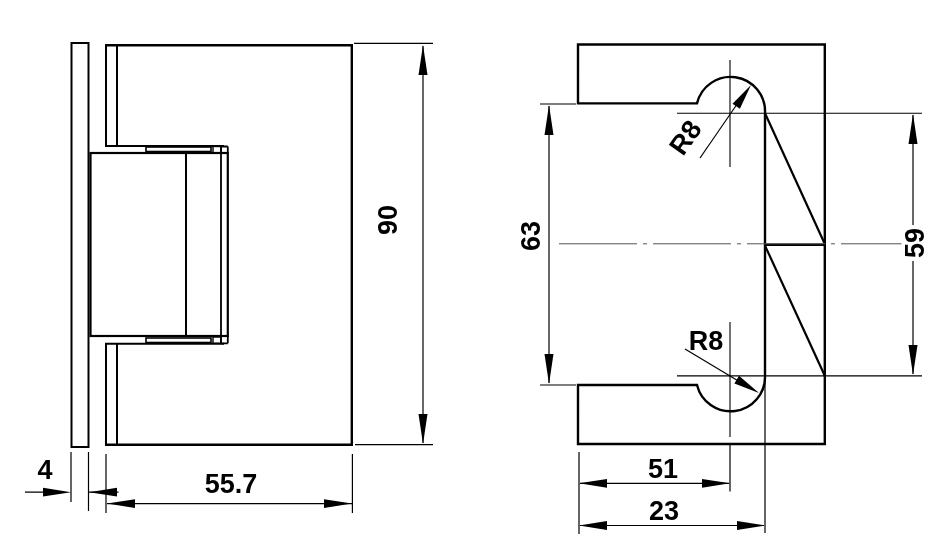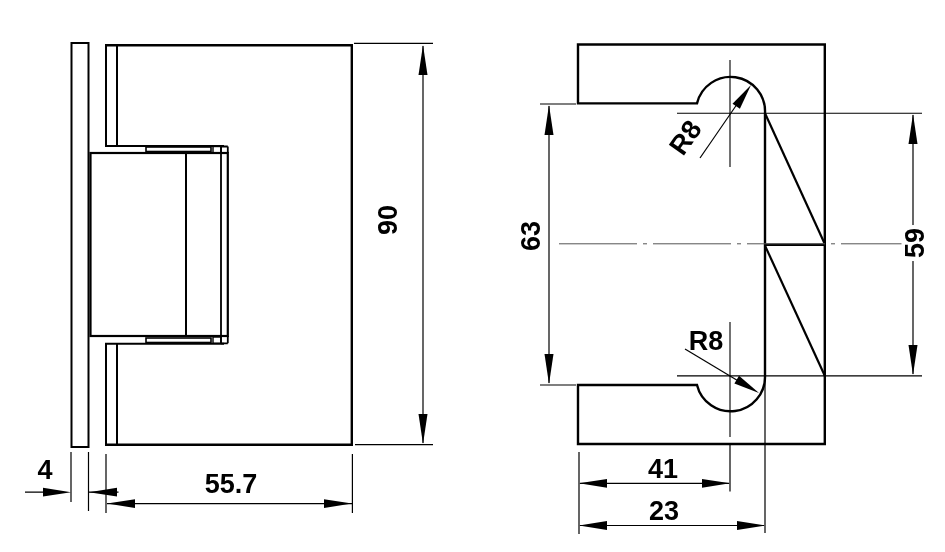--- a/index.html
+++ b/index.html
@@ -113,18 +113,18 @@
       <path d="M685,349 L740,382"></path>
       <polygon points="759,393 734.4,383.5 739,375.7" fill="#000" stroke="none"></polygon>
     </g>
   </svg>
 
   <div class="dim-label" style="left:45px;top:470px;">4</div>
   <div class="dim-label" style="left:231px;top:484px;text-align:center;">55.7</div>
   <div class="dim-label rot90" style="left:388px;top:220px;">90</div>
   <div class="dim-label rot90" style="left:531px;top:236px;">63</div>
   <div class="dim-label rot90 bg" style="left:915px;top:243px;">59</div>
-  <div class="dim-label" style="left:663px;top:469px;">41</div>
+  <div class="dim-label" style="left:663px;top:469px;">51</div>
   <div class="dim-label" style="left:664px;top:511px;">23</div>
   <div class="dim-label rot55" style="left:686px;top:138px;">R8</div>
   <div class="dim-label" style="left:706px;top:341px;">R8</div>
 
 </div>
 
 </body></html>

